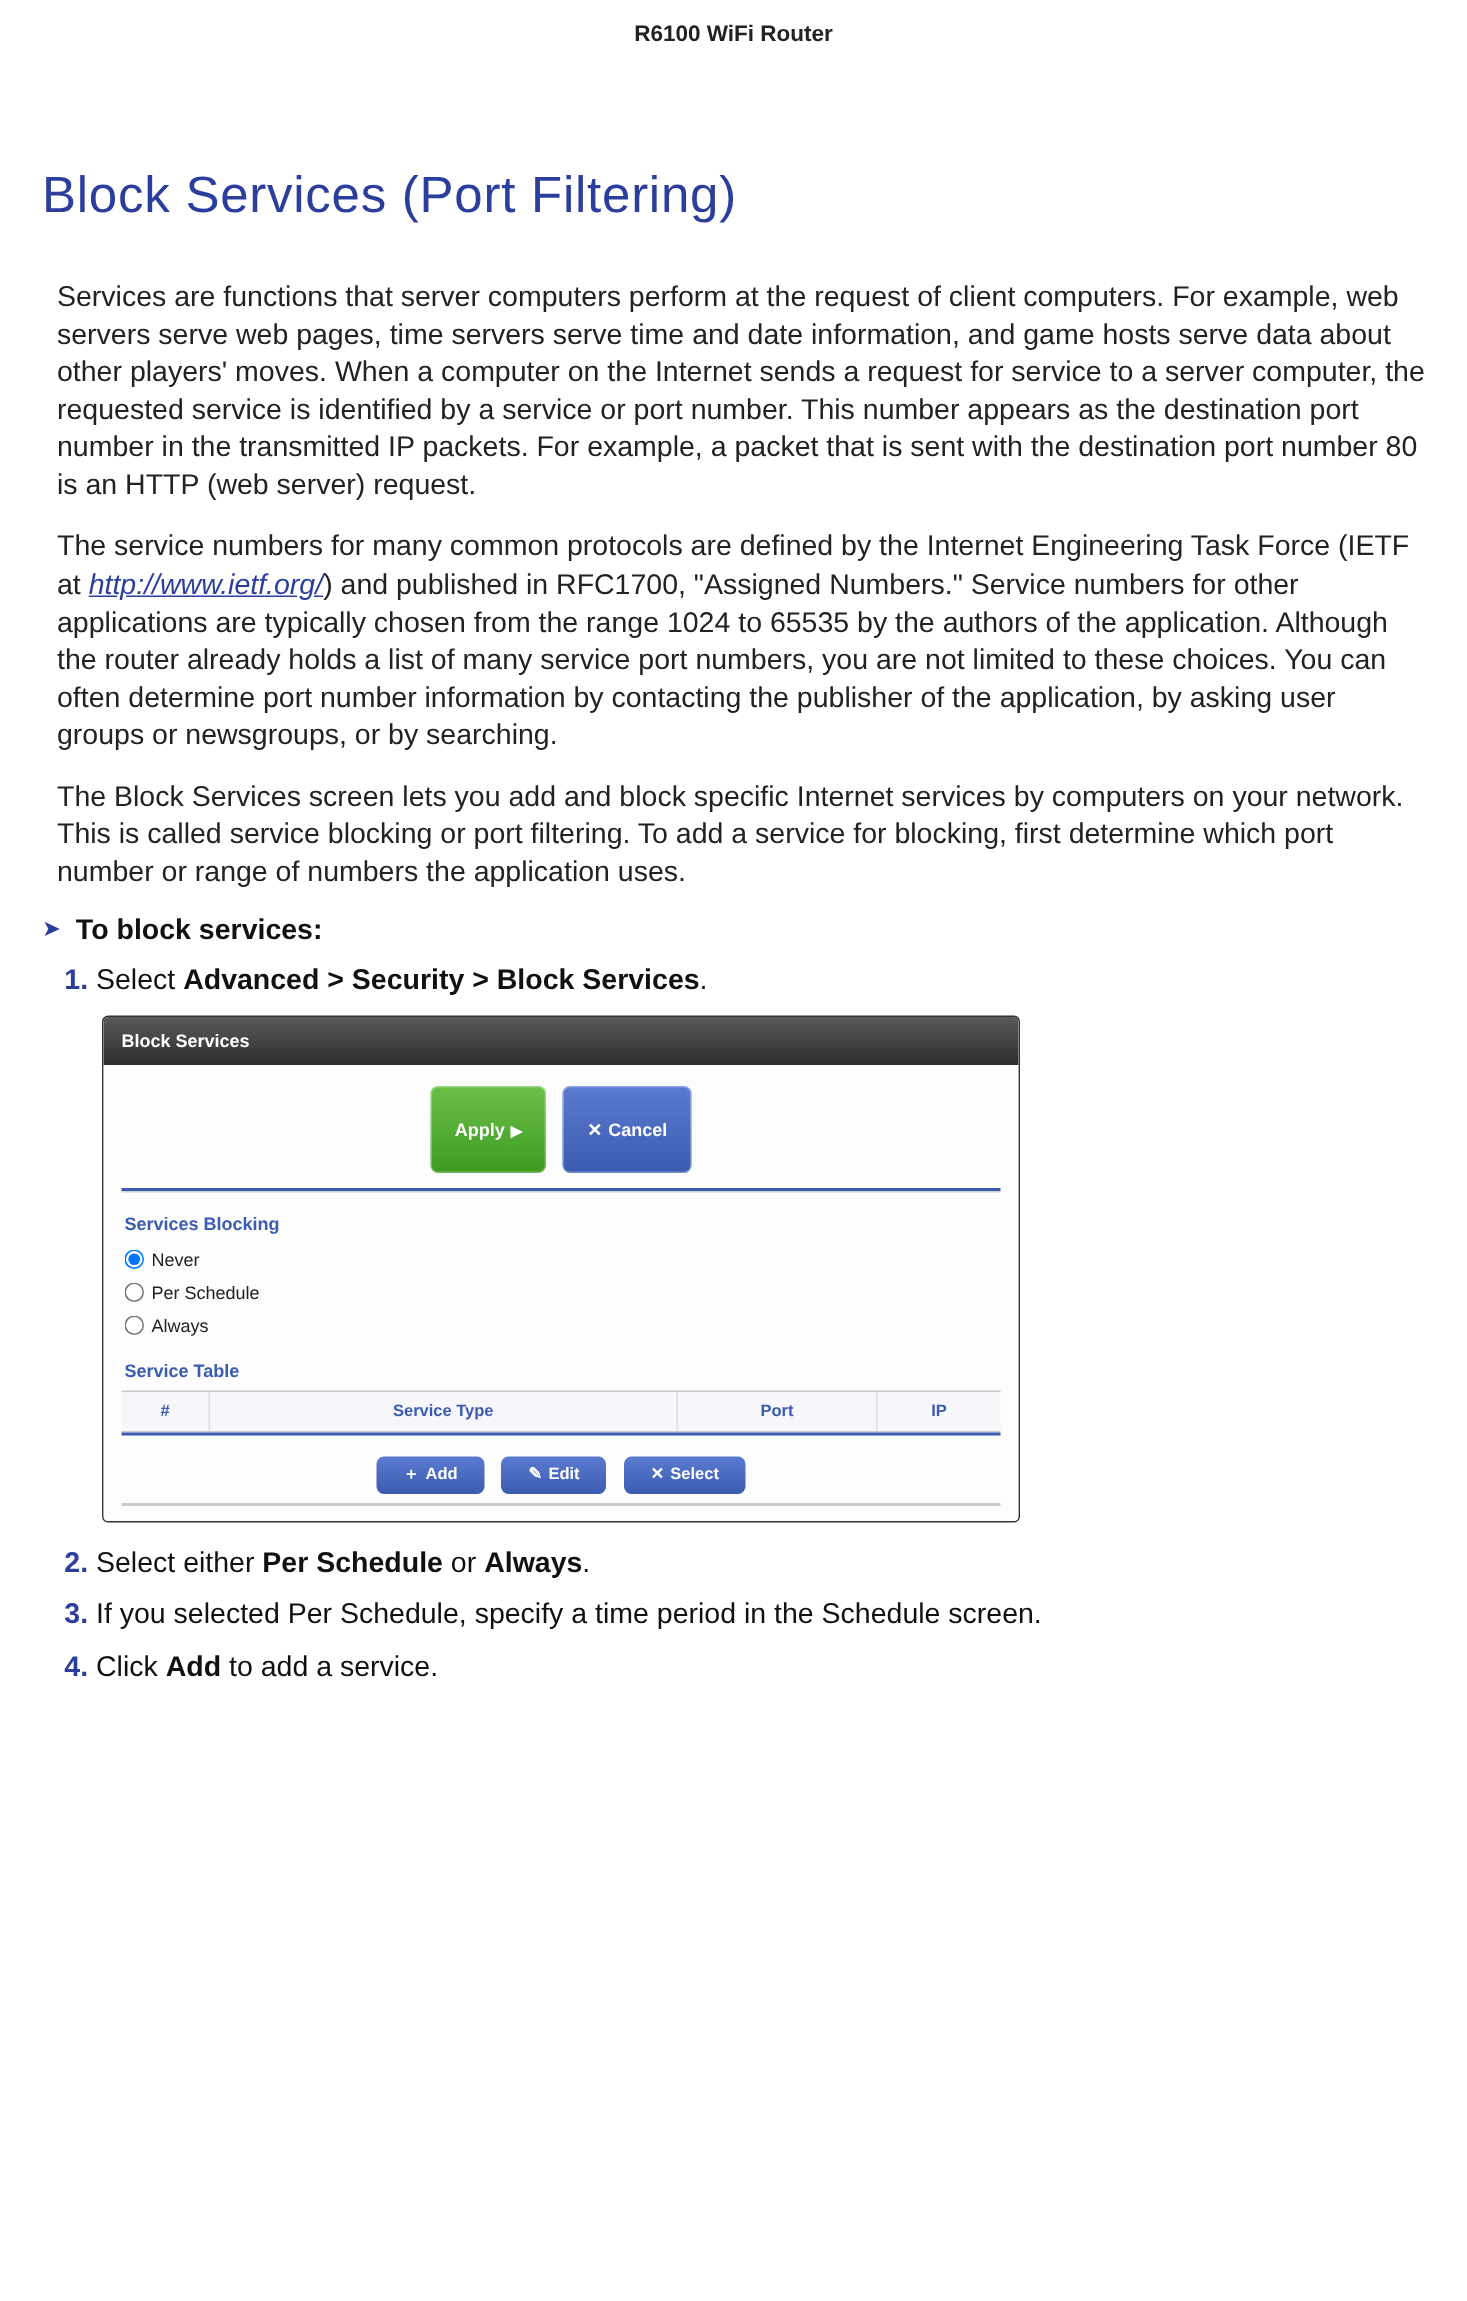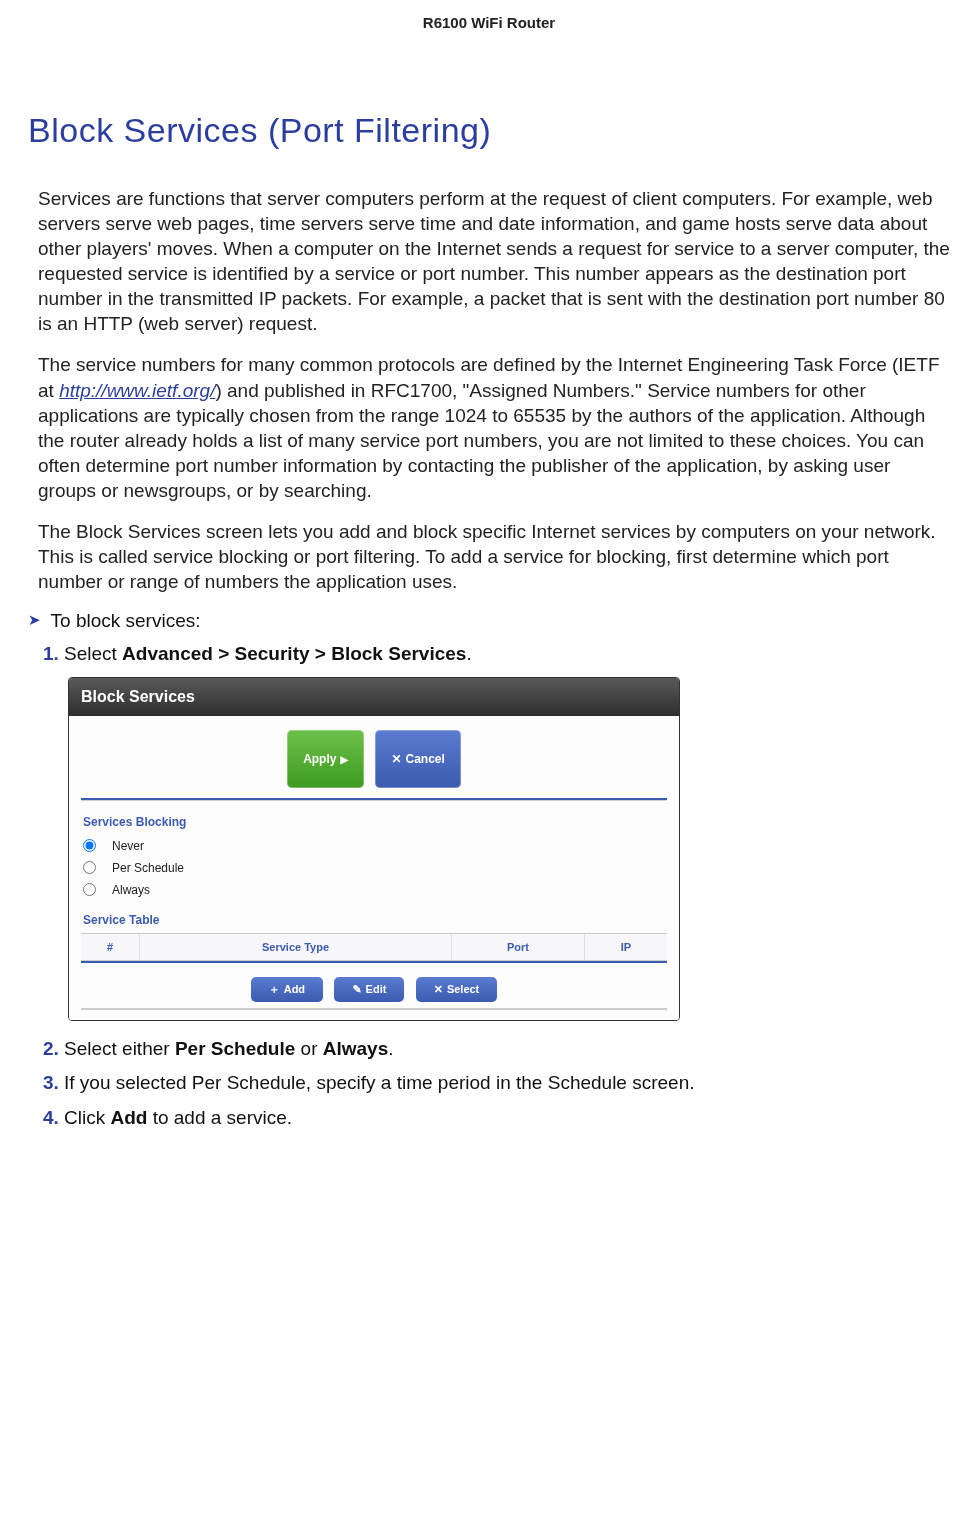--- a/index.html
+++ b/index.html
@@ -37,40 +37,40 @@
     font-size: 19px;
     line-height: 1.32;
     color: #222;
   }
   .link-italic { color: #2c3e9d; font-style: italic; }
   .proc-line {
     margin: 8px 0 6px 0;
     font-size: 19px;
   }
   .proc-line .chev { color: #2c3e9d; font-size: 15px; vertical-align: 2px; margin-right: 10px;}
-  .proc-line b { font-weight: normal; margin-top: 32px; }
+  .proc-line b { font-weight: bold; margin-top: 32px; }
   ol.steps { margin: 8px 0 0 6px; padding-left: 30px; }
   ol.steps > li { font-size: 19px; line-height: 1.5; margin-bottom: 6px; }
   ol.steps > li::marker { color: #2c3e9d; font-weight: bold; }
   .bold { font-weight: bold; }
 
   
   .shot {
     width: 610px;
     margin: 8px 0 14px 4px;
     border: 1px solid #333;
     border-radius: 4px;
     overflow: hidden;
     font-family: Arial, sans-serif;
     background: #fff;
   }
   .shot-titlebar {
     background: linear-gradient(#5a5a5a,#2d2d2d);
     color: #fff;
-    font-size: 16px;
+    font-size: 12px;
     font-weight: bold;
     padding: 7px 12px;
   }
   .shot-body { background: #fdfdfd; padding: 0 0 10px 0; }
   .btnrow { text-align:center; padding: 14px 0 10px 0; }
   .btn {
     display:inline-block;
     border-radius:5px;
     color:#fff;
     font-size:12px;
@@ -79,21 +79,21 @@
     margin:0 3px;
     cursor:pointer;
   }
   .btn-green { background: linear-gradient(#6cc04a,#3d9b1f); box-shadow: inset 0 0 0 1px rgba(255,255,255,.3);}
   .btn-blue  { background: linear-gradient(#5a7bd0,#3a5bb0); box-shadow: inset 0 0 0 1px rgba(255,255,255,.3);}
   .btn-blue-sm { background: linear-gradient(#5a7bd0,#3a5bb0); padding:4px 14px; }
   .btn .sym { margin-right:4px; font-weight:bold;}
   .btn .tri { margin-left:4px; font-size:10px;}
   .hr { border-top: 2px solid #3a5bb0; border-bottom:1px solid #d0d0d0; height:0; margin: 0 12px 10px 12px;}
   .group-label { font-size:12px; font-weight:bold; color:#3a5bb0; padding: 2px 14px 4px 14px;}
-  .radio-line { font-size:12px; color:#222; padding: 2px 14px; display:flex; align-items:center; gap:16px;}
+  .radio-line { font-size:12px; color:#222; padding: 2px 14px; display:flex; align-items:center; gap:5px;}
   .radio-line input { margin:0;}
   .svc-head {
     display:flex;
     font-size:11px;
     color:#3a5bb0;
     font-weight:bold;
     border-top:1px solid #ccc;
     border-bottom:1px solid #ccc;
     background:#f7f7fb;
     margin:0 12px;

